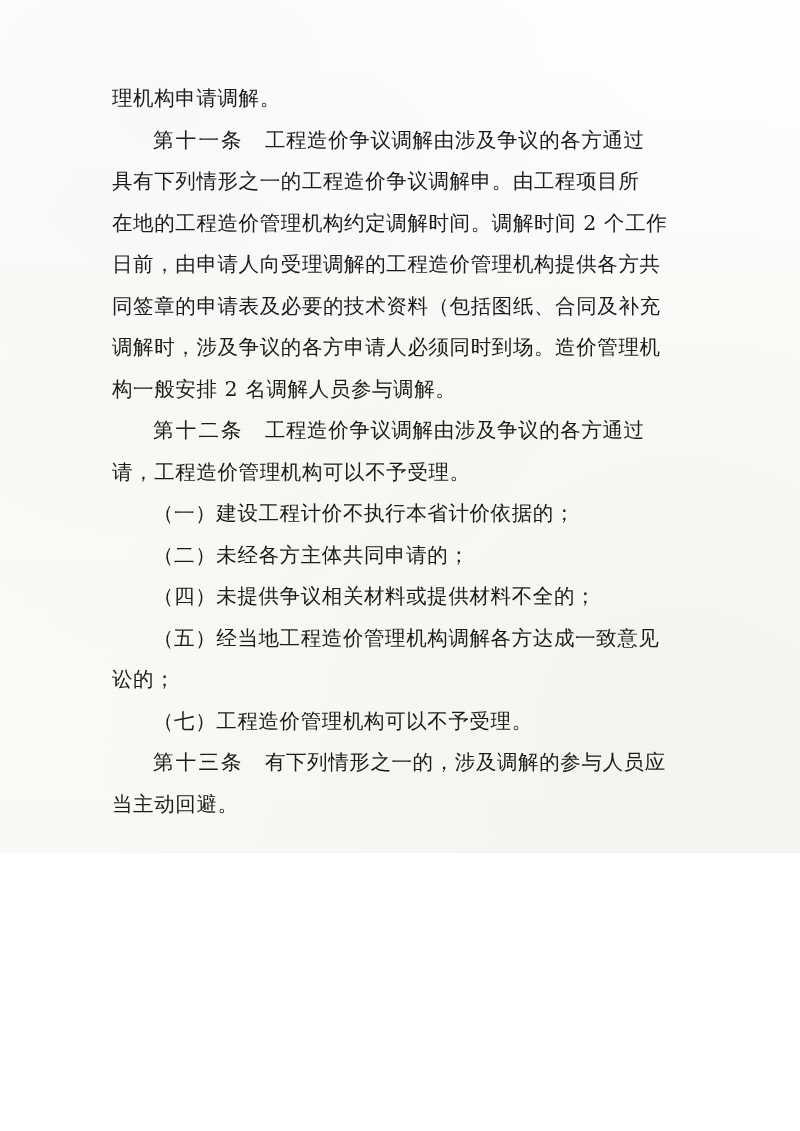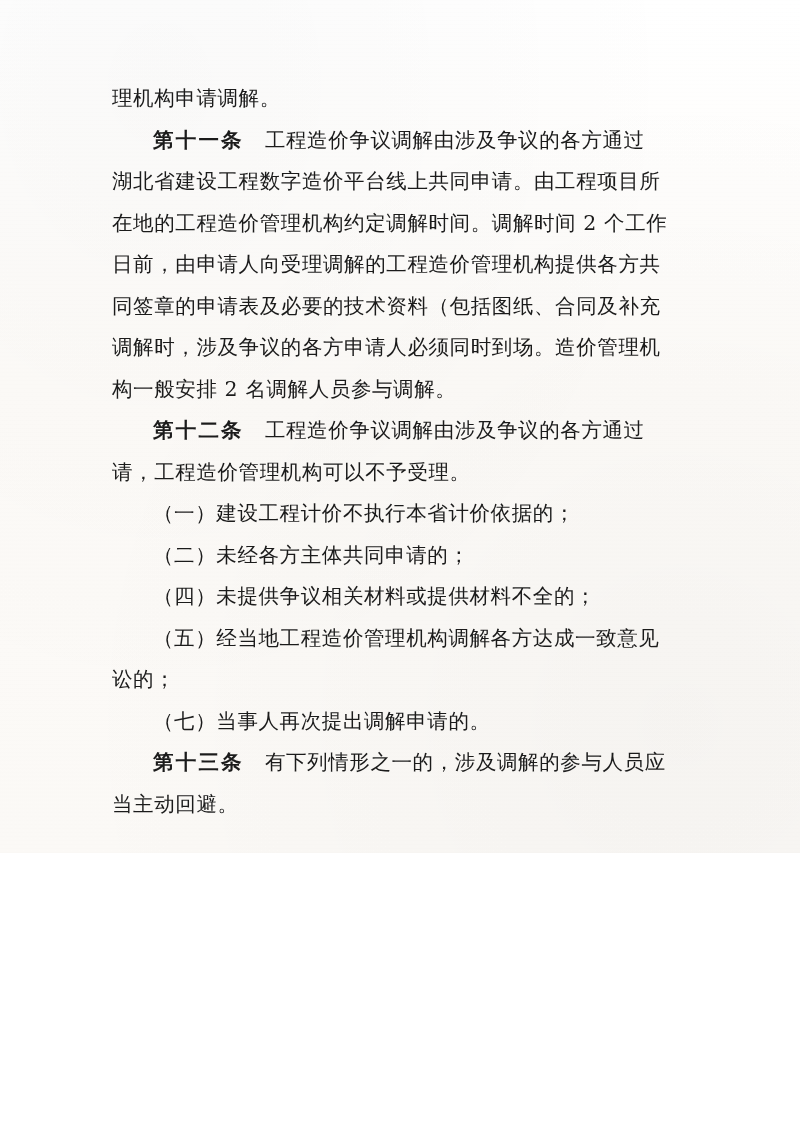--- a/index.html
+++ b/index.html
@@ -39,52 +39,52 @@
     color: #1b1b1b;
     letter-spacing: 0.6px;
     white-space: pre;
     text-align: left;
     font-family: "DejaVu Serif", serif;
   }
   p.line.indent {
     text-indent: 41px;
   }
   .art-label {
-    font-weight: bold;
+    font-weight: normal;
     letter-spacing: 2.2px;
   }
   
   .grain {
     position: absolute;
     inset: 0;
     pointer-events: none;
     opacity: 0.5;
     background-image:
       repeating-linear-gradient(0deg, rgba(0,0,0,0.012) 0px, rgba(0,0,0,0) 2px, rgba(0,0,0,0) 4px);
   }
 </style>
 </head>
 <body>
 
 <div class="page">
   <div class="doc-body">
 
   <p class="line"><span>理机构申请调解。</span></p>
       <p class="line indent"><span class="art-label">第十一条</span><span>　工程造价争议调解由涉及争议的各方通过</span></p>
-      <p class="line"><span>湖北省建设工程数字造价平台线上共同申请。由工程项目所</span></p>
+      <p class="line"><span>具有下列情形之一的工程造价争议调解申。由工程项目所</span></p>
       <p class="line"><span>在地的工程造价管理机构约定调解时间。调解时间 2 个工作</span></p>
       <p class="line"><span>日前，由申请人向受理调解的工程造价管理机构提供各方共</span></p>
       <p class="line"><span>同签章的申请表及必要的技术资料（包括图纸、合同及补充</span></p>
       <p class="line"><span>调解时，涉及争议的各方申请人必须同时到场。造价管理机</span></p>
       <p class="line"><span>构一般安排 2 名调解人员参与调解。</span></p>
       <p class="line indent"><span class="art-label">第十二条</span><span>　工程造价争议调解由涉及争议的各方通过</span></p>
       <p class="line"><span>请，工程造价管理机构可以不予受理。</span></p>
       <p class="line indent"><span>（一）建设工程计价不执行本省计价依据的；</span></p>
       <p class="line indent"><span>（二）未经各方主体共同申请的；</span></p>
       <p class="line indent"><span>（四）未提供争议相关材料或提供材料不全的；</span></p>
       <p class="line indent"><span>（五）经当地工程造价管理机构调解各方达成一致意见</span></p>
       <p class="line"><span>讼的；</span></p>
-      <p class="line indent"><span>（七）当事人再次提出调解申请的。</span></p>
+      <p class="line indent"><span>（七）工程造价管理机构可以不予受理。</span></p>
       <p class="line indent"><span class="art-label">第十三条</span><span>　有下列情形之一的，涉及调解的参与人员应</span></p>
       <p class="line"><span>当主动回避。</span></p>
     </div>
   <div class="grain"></div>
 </div>
 
 </body></html>

